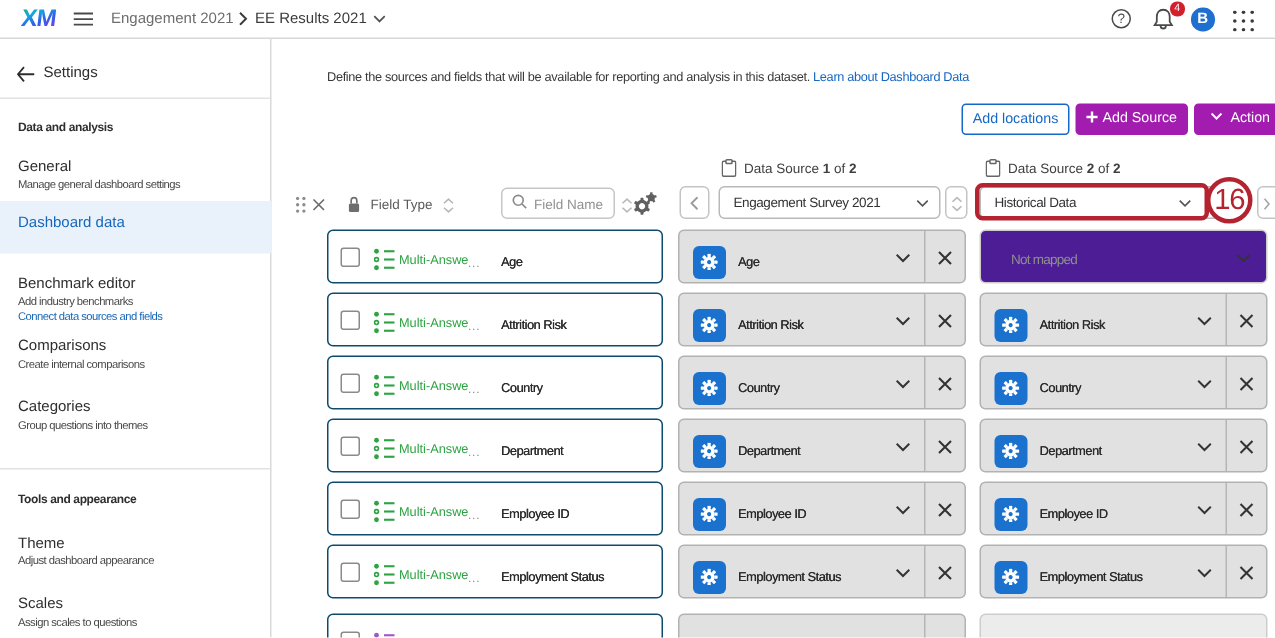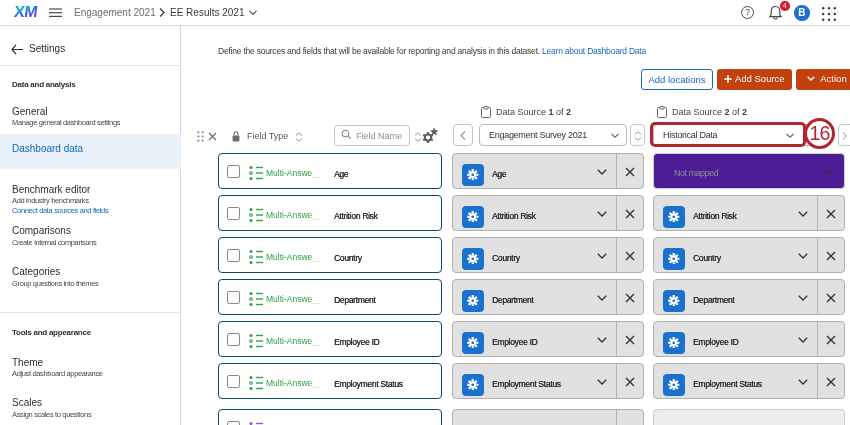--- a/index.html
+++ b/index.html
@@ -20,21 +20,21 @@
 .nav-sel { position:absolute; left:0; top:107.5px; width:181px; height:35.5px; background:#e9f2fb; }
 .nav-t.sel, .nav-s.sel { color:#1766b8; }
 .side-div { position:absolute; left:0; width:181px; border-top:1px solid #e2e2e2; }
 
 
 .desc { position:absolute; left:218px; top:46px; font-size:8.5px; letter-spacing:-0.22px; color:#383838; }
 .desc a { color:#1766c0; text-decoration:none; }
 
 .btn { position:absolute; top:69px; height:21px; border-radius:3px; font-size:9.5px; line-height:20px; text-align:center; }
 .btn-ghost { background:#fff; border:1px solid #1468c8; color:#1468c8; }
-.btn-blue { background:#c2410c; color:#fff; }
+.btn-blue { background:#a21caf; color:#fff; }
 
 
 .hdr-label { position:absolute; top:107px; font-size:9px; color:#3f3f3f; }
 .srcdrop { position:absolute; top:124px; height:22px; background:#fff; border:1px solid #b9b9b9; border-radius:4px; font-size:9px; letter-spacing:-0.28px; color:#333; line-height:20px; padding-left:9px; }
 .sqbtn { position:absolute; top:124px; width:20px; height:22px; background:#fff; border:1px solid #c4c4c4; border-radius:4px; }
 .search { position:absolute; left:334px; top:125px; width:76px; height:21px; background:#fff; border:1px solid #c6c6c6; border-radius:4px; }
 .ftype { position:absolute; left:247px; top:131px; font-size:9px; color:#5a5a5a; }
 
 
 #redrect { position:absolute; left:650px; top:122px; width:156px; height:25px; border:3.5px solid #b32330; border-radius:5px; }

